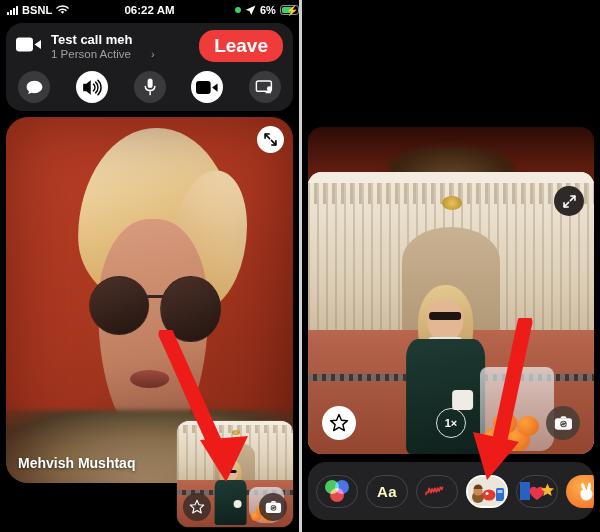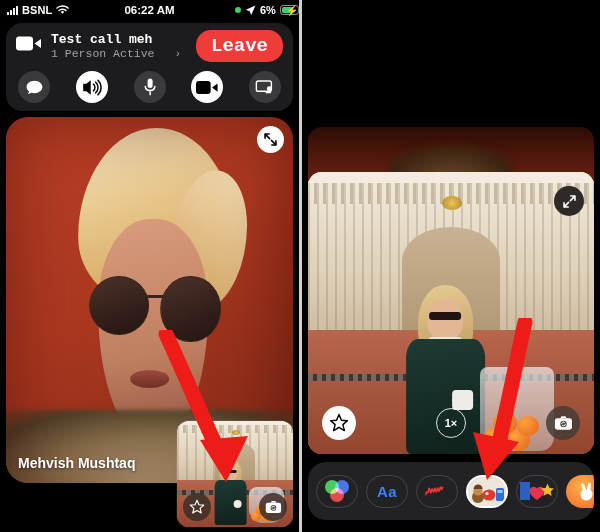--- a/index.html
+++ b/index.html
@@ -22,21 +22,21 @@
   .bars i:nth-child(1){height:3px}.bars i:nth-child(2){height:5px}
   .bars i:nth-child(3){height:7px}.bars i:nth-child(4){height:9px}
   .greendot{width:6px;height:6px;border-radius:50%;background:#3ad168;}
   .batt{position:relative;width:19px;height:10px;border:1px solid rgba(255,255,255,.55);border-radius:3px;box-sizing:border-box;}
   .batt::after{content:"";position:absolute;right:-3px;top:3px;width:2px;height:4px;background:rgba(255,255,255,.55);border-radius:0 1px 1px 0;}
   .batt .fill{position:absolute;left:1px;top:1px;bottom:1px;width:11px;background:#3ad168;border-radius:1.5px;}
   .batt .bolt{position:absolute;left:5px;top:-1px;font-size:10px;line-height:12px;color:#fff;}
 
   
   .callcard{margin:3px 6px 0 6px;background:#1c1c1e;border-radius:16px;padding:7px 10px 8px 10px;}
-  .callrow{display:flex;align-items:center;gap:9px;font-family:Liberation Mono, monospace;}
+  .callrow{display:flex;align-items:center;gap:9px;}
   .callrow .vid-ico{flex:0 0 auto;}
   .callinfo{flex:1;min-width:0;}
   .call-title{color:#fff;font-size:13px;font-weight:700;line-height:15px;}
   .call-sub{color:#a0a0a5;font-size:11.5px;line-height:14px;display:flex;align-items:center;gap:20px;}
   .chev{font-size:11px;color:#a0a0a5;}
   .leave-btn{background:#f03b3b;color:#fff;border:none;border-radius:15px;
     padding:5px 15px;font-size:19px;font-weight:700;font-family:inherit;cursor:pointer;}
   .ctrls{display:flex;justify-content:space-between;align-items:center;margin-top:9px;padding:0 2px;}
   .cbtn{width:32px;height:32px;border-radius:50%;display:flex;align-items:center;justify-content:center;
     background:#3a3a3c;cursor:pointer;}
@@ -129,21 +129,21 @@
   .tray{position:absolute;left:6px;right:6px;bottom:12px;height:58px;border-radius:18px;background:#222224;
     display:flex;align-items:center;gap:8px;padding:0 8px;overflow:hidden;}
   .fxi{flex:0 0 auto;width:42px;height:33px;border-radius:17px;display:flex;align-items:center;justify-content:center;
     cursor:pointer;box-sizing:border-box;overflow:hidden;position:relative;}
   .fxi.ring{border:1.2px solid #46464a;}
   .fxi.sel{border:2.5px solid #fff;background:#d8cfc4;}
   .rgb{position:relative;width:24px;height:22px;}
   .rgb span{position:absolute;width:14px;height:14px;border-radius:50%;mix-blend-mode:screen;}
   .rgb .g{left:0;top:0;background:#2fbf45;} .rgb .b{right:0;top:0;background:#2f5fe0;}
   .rgb .r{left:5px;bottom:0;background:#e02f2f;}
-  .aa{color:#3b82f6;font-size:15px;font-weight:700;letter-spacing:.3px;}
+  .aa{color:#fef9c3;font-size:15px;font-weight:700;letter-spacing:.3px;}
 
   
   .arrow{position:absolute;pointer-events:none;z-index:9;}
 </style>
 </head>
 <body>
 
 <div class="screens">
 
   <div class="panel panel-left">

